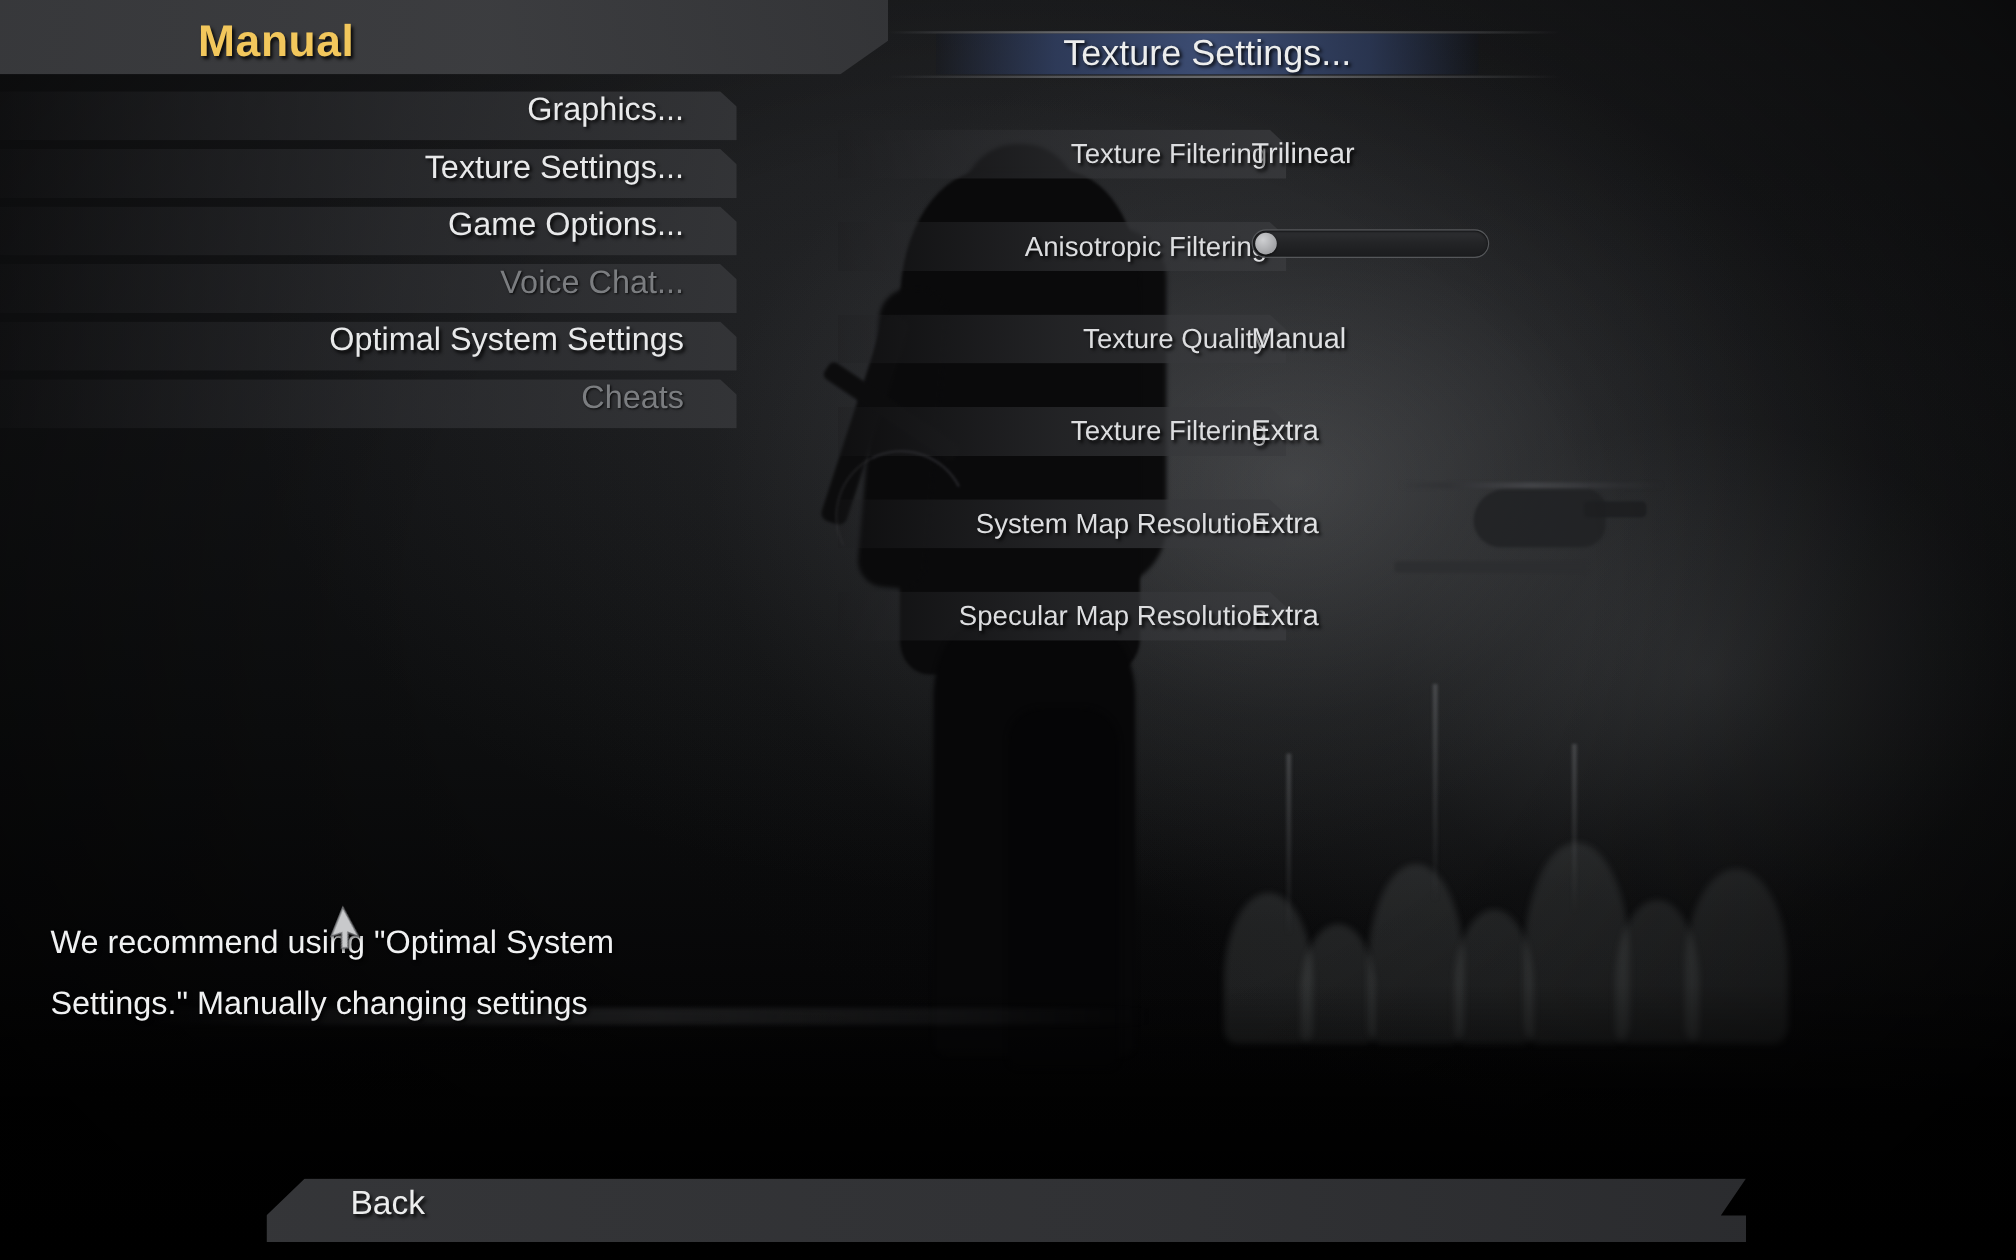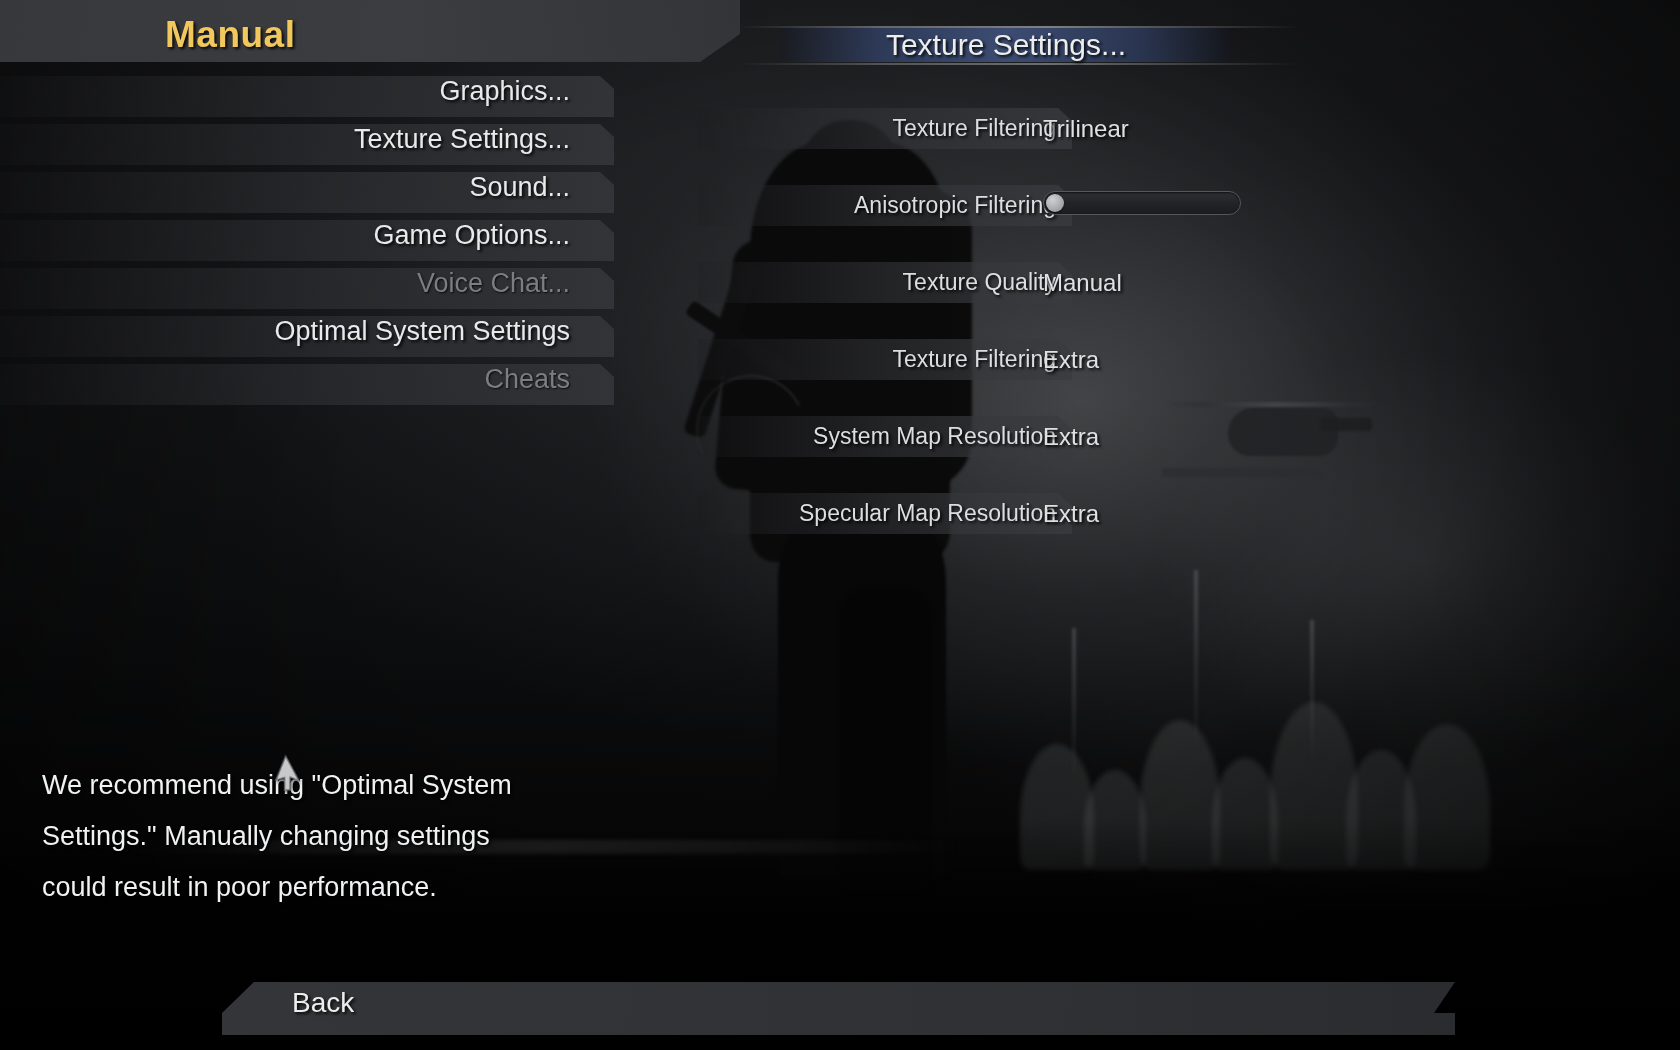--- a/index.html
+++ b/index.html
@@ -319,23 +319,20 @@
   <div class="options-title">Manual</div>
 
   <div class="left-menu">
     <div class="menu-item">
       <span class="lbl">Graphics...</span>
     </div>
     <div class="menu-item">
       <span class="lbl">Texture Settings...</span>
     </div>
     <div class="menu-item">
-      <span class="lbl">Sound...</span>
-    </div>
-    <div class="menu-item">
       <span class="lbl">Game Options...</span>
     </div>
     <div class="menu-item disabled">
       <span class="lbl">Voice Chat...</span>
     </div>
     <div class="menu-item">
       <span class="lbl">Optimal System Settings</span>
     </div>
     <div class="menu-item disabled">
       <span class="lbl">Cheats</span>
@@ -387,21 +384,20 @@
       <div class="setting-label-bg"></div>
       <div class="setting-label">Specular Map Resolution</div>
       <div class="setting-value">Extra</div>
     </div>
 
   </div>
 
   <div class="recommend">
     <div class="rline">We recommend using "Optimal System</div>
     <div class="rline">Settings."  Manually changing settings</div>
-    <div class="rline">could result in poor performance.</div>
   </div>
 
   <div class="back-bar"></div>
   <div class="back-label">Back</div>
 
   <svg class="cursor" viewBox="0 0 24 32">
     <polygon points="2,1 2,23 8,18 12,28 16,26 12,16 20,16" fill="#c8c9cb" stroke="#6a6b6e" stroke-width="1"></polygon>
   </svg>
 
 </div>

